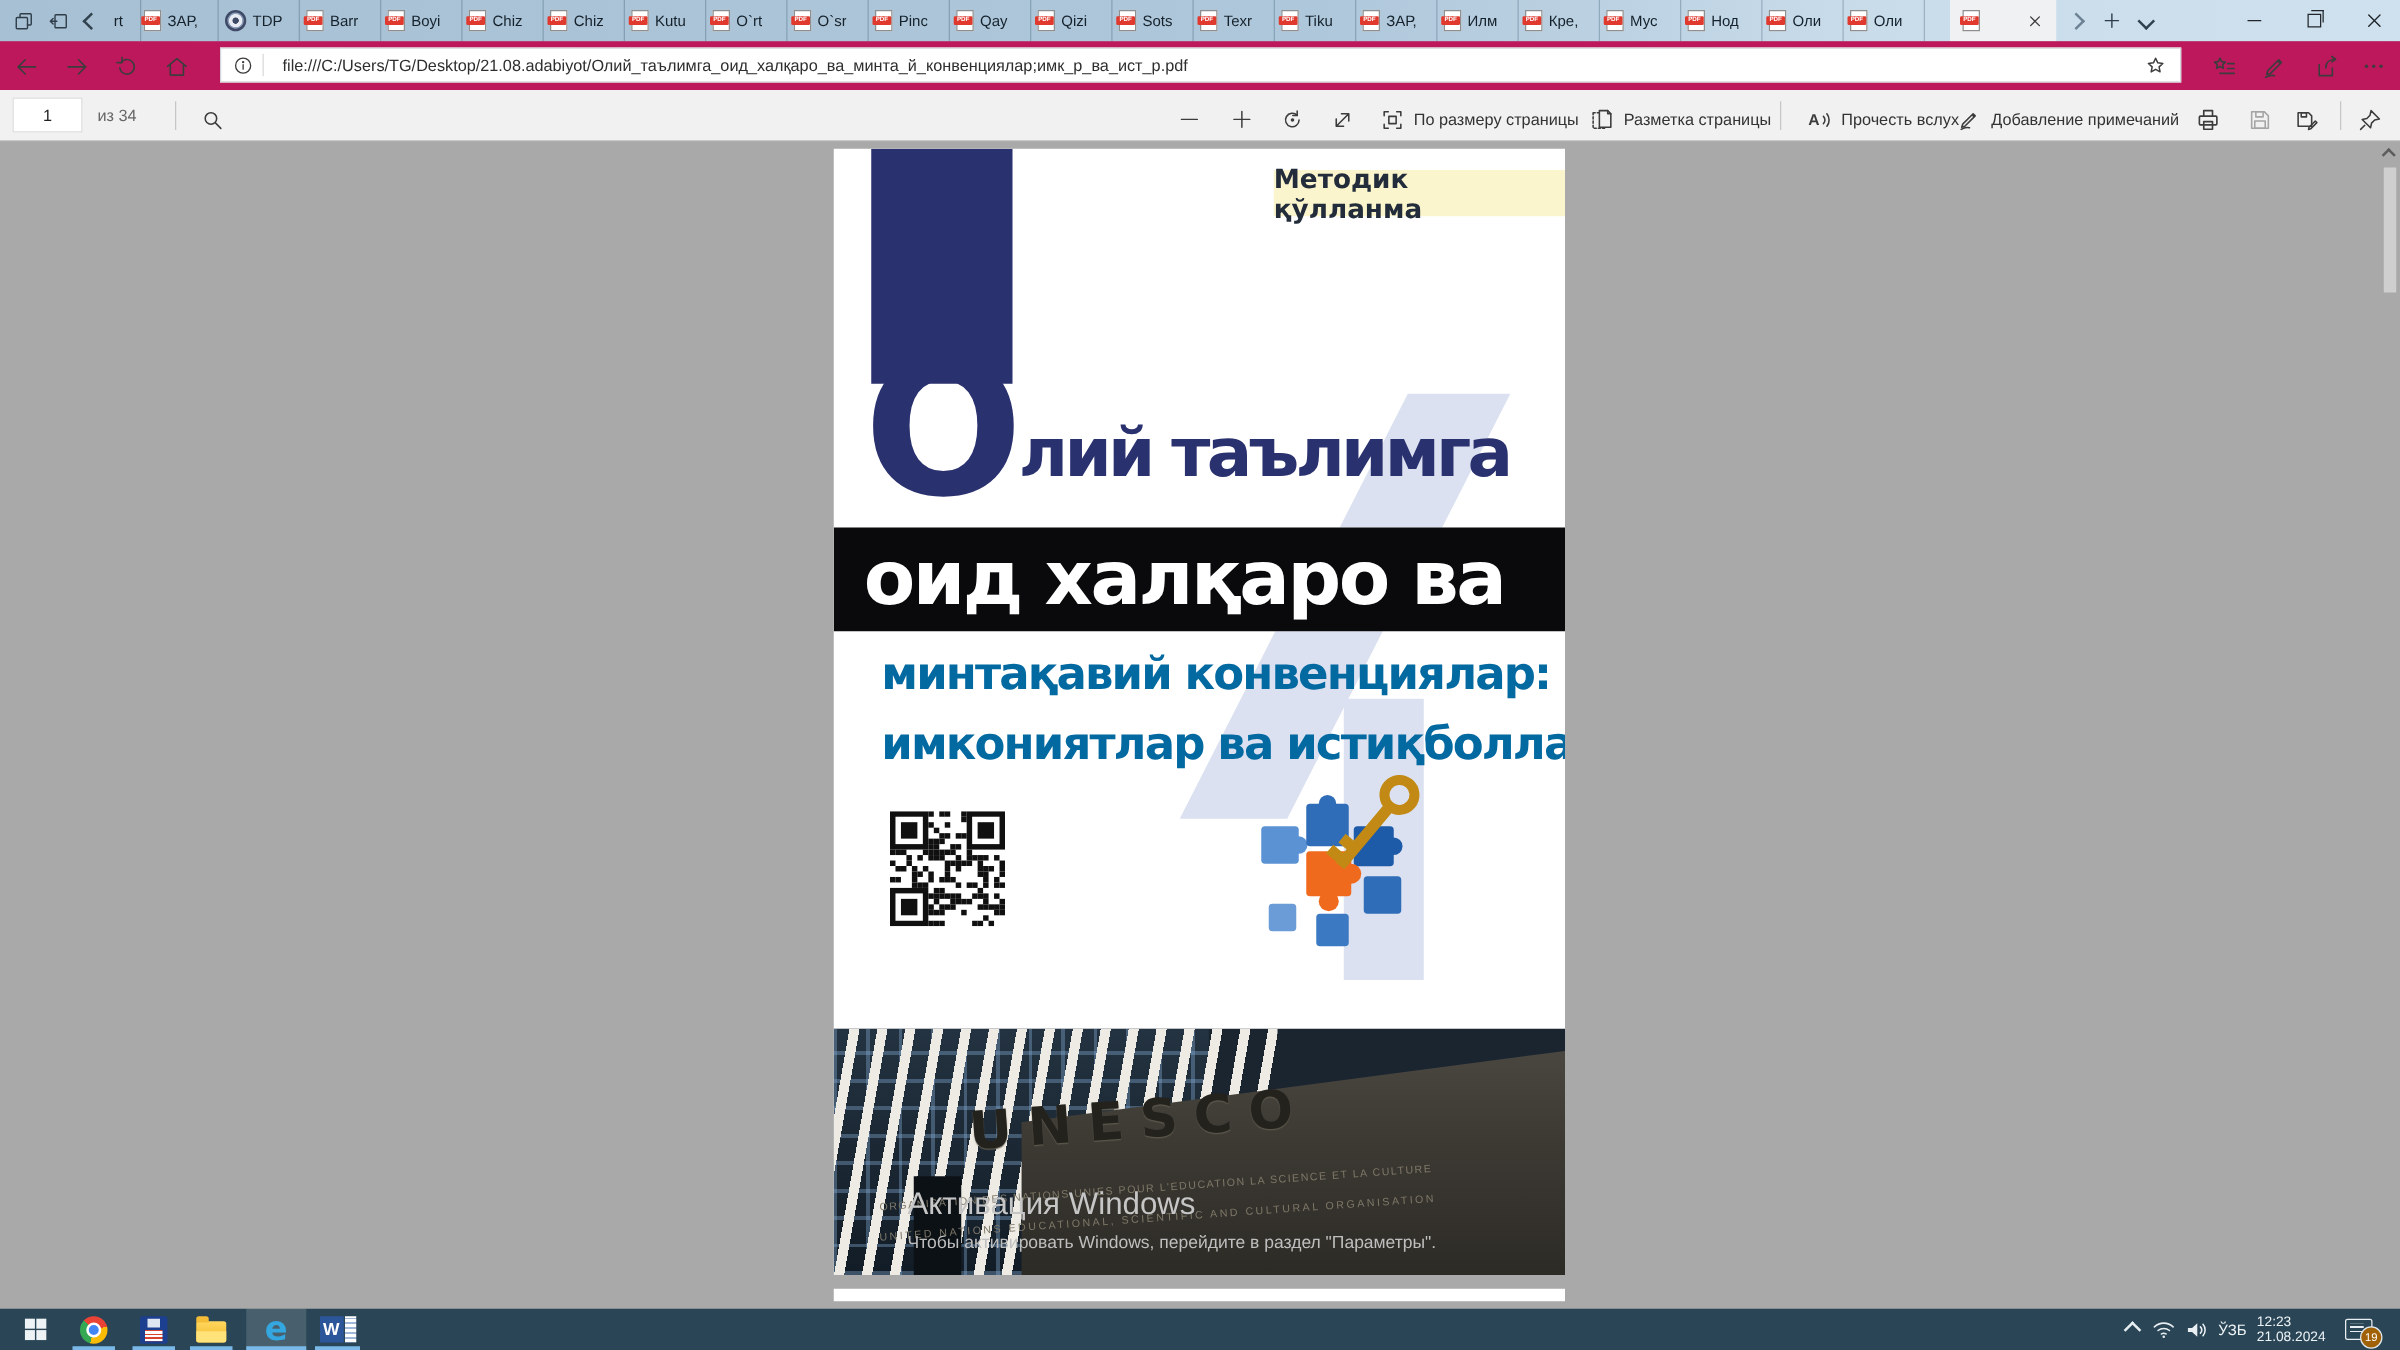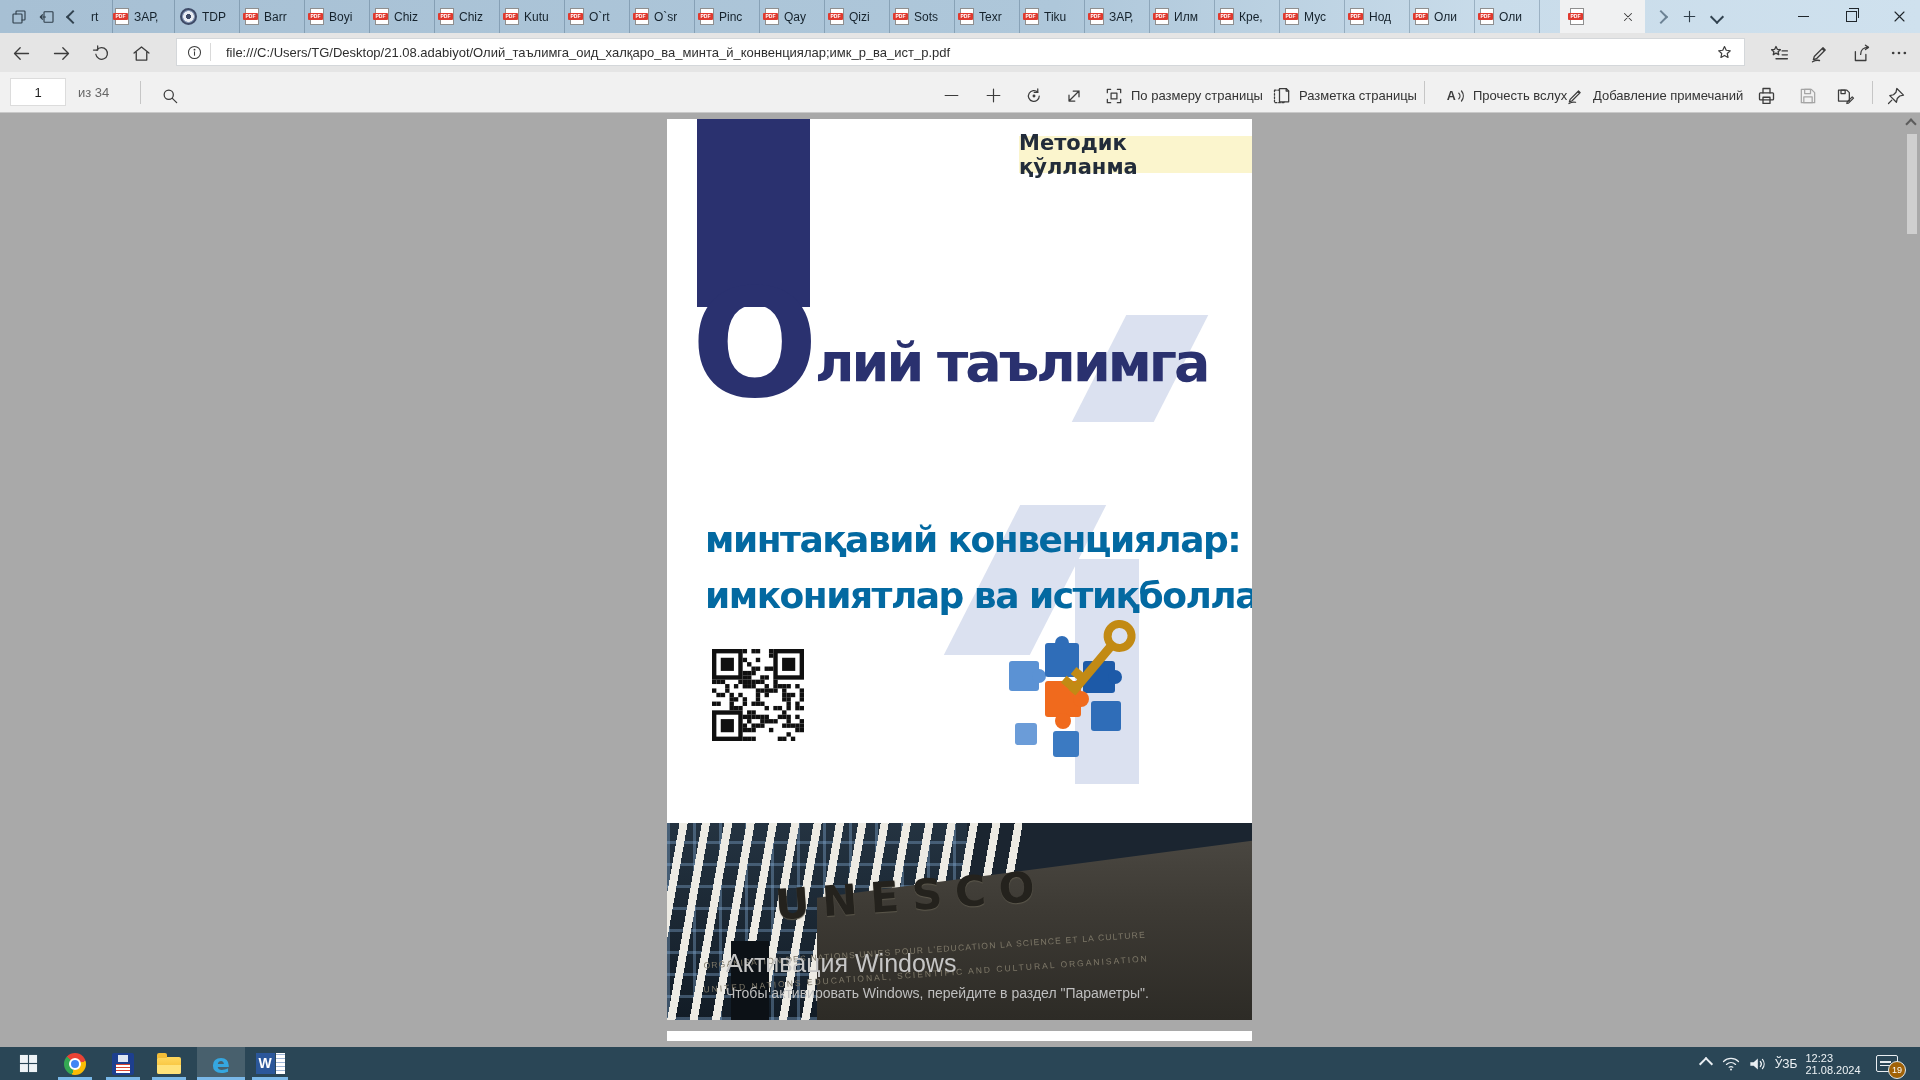--- a/index.html
+++ b/index.html
@@ -30,21 +30,21 @@
   svg.ic{stroke:#3c3c3c;fill:none;stroke-width:1.5;stroke-linecap:round;stroke-linejoin:round;}
   svg.ic.dk{stroke:#2e3d49;}
   svg.ic.wh{stroke:#e9eef2;}
   .winctl{position:absolute;top:0;width:30px;height:33px;display:flex;align-items:center;justify-content:center;}
   .min-glyph{width:11px;height:0;border-top:1.6px solid #20262b;}
   .restore-glyph{width:9px;height:9px;border:1.5px solid #20262b;position:relative;background:transparent;}
   .restore-glyph::before{content:"";position:absolute;left:2.5px;top:-4.5px;width:9px;height:9px;
        border-top:1.5px solid #20262b;border-right:1.5px solid #20262b;}
 
   
-  #addrrow{position:absolute;left:0;top:33px;width:1920px;height:39px;background:#e5e5e5;border-bottom:1px solid #e2e2e2;}
+  #addrrow{position:absolute;left:0;top:33px;width:1920px;height:39px;background:#be185d;border-bottom:1px solid #e2e2e2;}
   .navbtn{position:absolute;top:7px;width:26px;height:26px;display:flex;align-items:center;justify-content:center;}
   #urlbox{position:absolute;left:176px;top:5px;width:1569px;height:28px;background:#fff;
        border:1px solid #d4d7da;display:flex;align-items:center;box-sizing:border-box;}
   #url-text{font-size:13px;color:#2e2e2e;white-space:nowrap;overflow:hidden;margin-left:8px;flex:1;}
   .urlsep{width:1px;height:18px;background:#d9d9d9;margin:0 7px;}
 
   
   #pdfbar{position:absolute;left:0;top:72px;width:1920px;height:41px;background:#f1f1f1;border-bottom:1px solid #c9c9c9;box-sizing:border-box;}
   #pagebox{position:absolute;left:10px;top:6px;width:56px;height:28px;background:#fff;border:1px solid #dcdcdc;
        font-size:13px;color:#1f1f1f;text-align:center;line-height:28px;box-sizing:border-box;}
@@ -425,20 +425,21 @@
 
     <div id="page">
       <div class="decor" style="left:432px;top:196px;width:82px;height:107px;transform:skewX(-27deg);"></div>
       <div class="decor" style="left:315px;top:386px;width:86px;height:150px;transform:skewX(-27deg);"></div>
       <div class="decor" style="left:408px;top:440px;width:64px;height:225px;"></div>
 
       <div id="cover-badge">Методик қўлланма</div>
       <div id="navy-bar"></div>
       <div id="big-o">О</div>
       <div id="title-rest">лий таълимга</div>
+      <div id="band">оид халқаро ва</div>
       <div class="subline" style="top:400px;">минтақавий конвенциялар:</div>
       <div class="subline" style="top:456px;">имкониятлар ва истиқболлар</div>
 
       <svg id="qr" viewBox="0 0 92 92">
           <rect x="0" y="0" width="30.66666666666667" height="30.66666666666667" fill="#101010"></rect>
           <rect x="4.380952380952381" y="4.380952380952381" width="21.904761904761905" height="21.904761904761905" fill="#fff"></rect>
           <rect x="8.761904761904763" y="8.761904761904763" width="13.142857142857144" height="13.142857142857144" fill="#101010"></rect>
           <rect x="61.33333333333334" y="0" width="30.66666666666667" height="30.66666666666667" fill="#101010"></rect>
           <rect x="65.71428571428572" y="4.380952380952381" width="21.904761904761905" height="21.904761904761905" fill="#fff"></rect>
           <rect x="70.0952380952381" y="8.761904761904763" width="13.142857142857144" height="13.142857142857144" fill="#101010"></rect>

